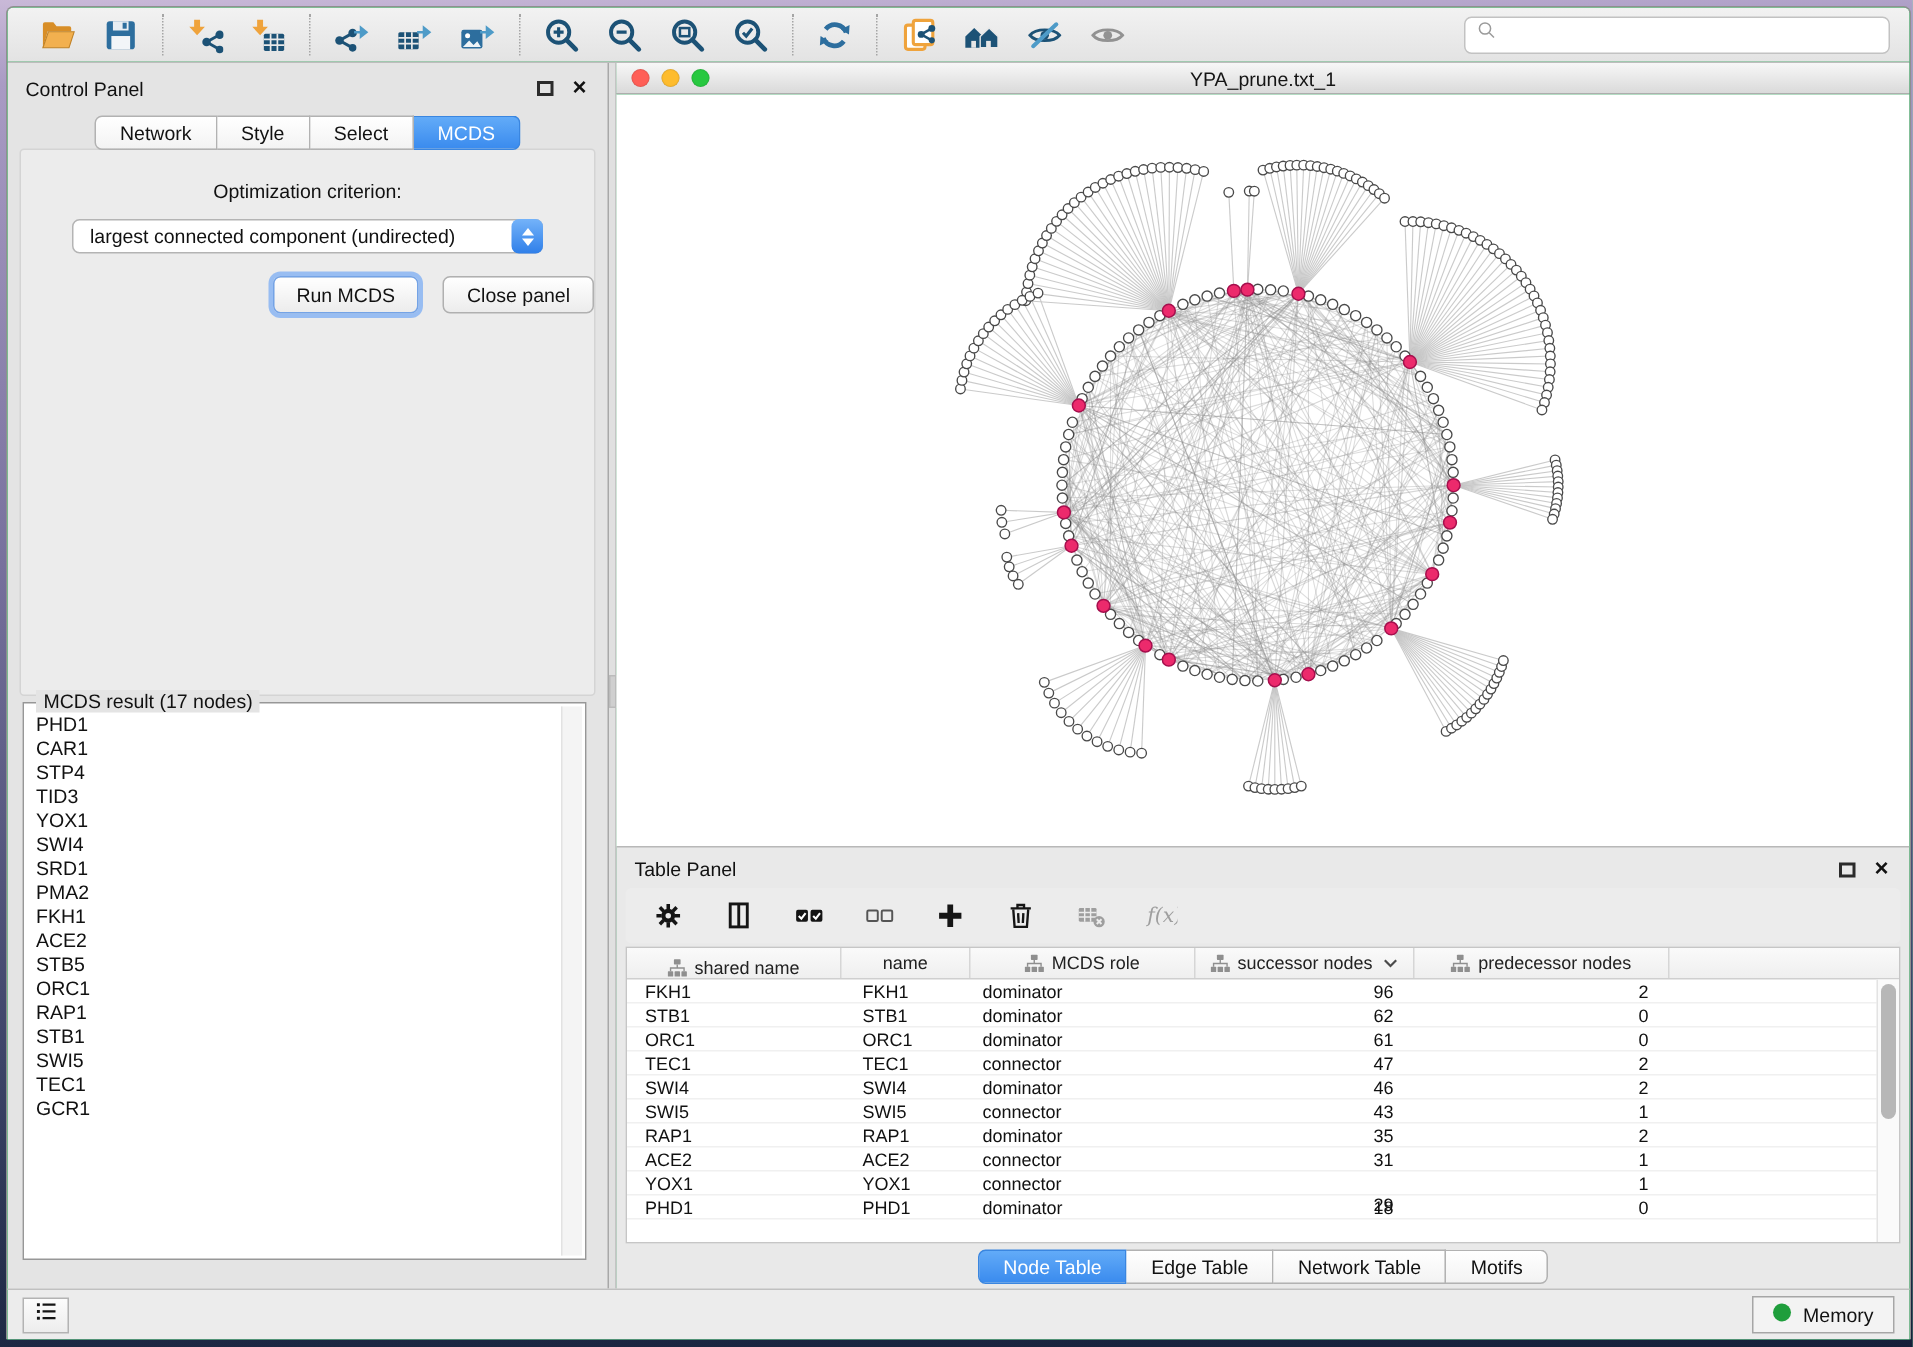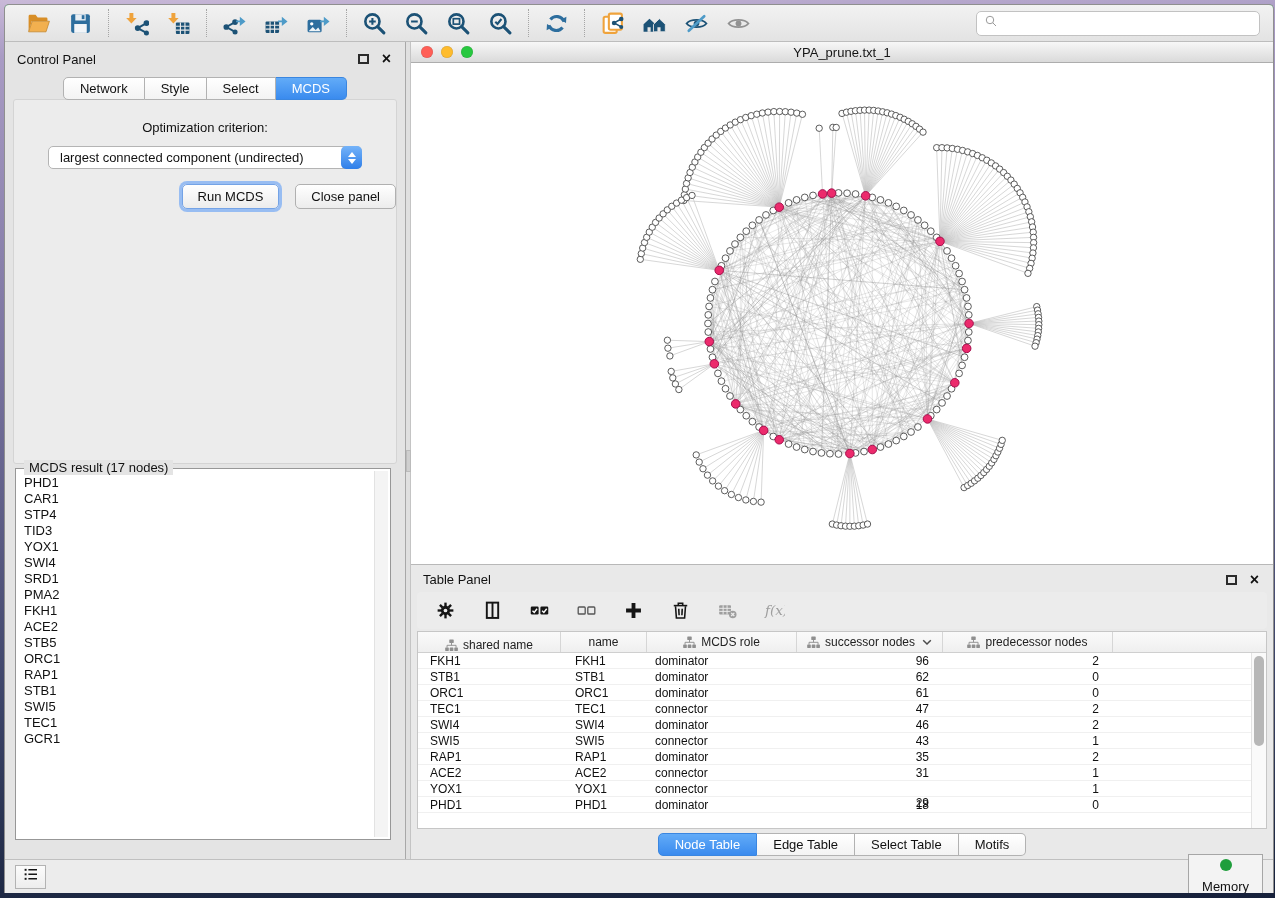--- a/index.html
+++ b/index.html
@@ -85,22 +85,22 @@
   .td.num{text-align:right;}
   .vscroll{position:absolute;right:0;top:21px;bottom:0;width:15px;background:#fafafa;border-left:1px solid #e3e3e3;}
   .vthumb{position:absolute;left:2px;right:2px;top:3px;height:90px;background:#b7b7b7;border-radius:6px;}
   .tp-tabs{height:31px;display:flex;justify-content:center;align-items:center;flex:none;}
   
   .status-bar{position:absolute;bottom:0;left:0;right:0;height:34px;background:#ececec;border-top:1px solid #c0c0c0;
     display:flex;align-items:center;padding:0 10px;}
   .list-btn{width:31px;height:24px;background:linear-gradient(#fcfcfc,#ededed);border:1px solid #b3b3b3;
     display:flex;align-items:center;justify-content:center;padding:0;}
   .list-btn svg{width:18px;height:18px;}
-  .memory-btn{margin-left:auto;display:flex;align-items:center;gap:8px;background:#f3f3f3;
-    border:1px solid #a6a6a6;padding:4px 13px;font-size:13px;color:#111;font-family:"Liberation Sans",sans-serif;flex-direction:column;}
+  .memory-btn{margin-left:auto;display:flex;align-items:flex-start;gap:8px;background:#f3f3f3;
+    border:1px solid #a6a6a6;padding:4px 13px;font-size:13px;color:#111;font-family:"Liberation Sans",sans-serif;}
   .mem-dot{width:12px;height:12px;border-radius:50%;background:#1f9e3c;display:inline-block;}
   .disabled{opacity:1;}
 </style>
 </head>
 <body>
 
 <div id="app">
 
   <div class="toolbar">
     <div id="tb-groups">
@@ -1456,21 +1456,21 @@
                 <div class="td num" style="width: 170px; padding-right: 14px;">0</div>
               </div>
             </div>
           <div class="vscroll">
               <div class="vthumb"></div>
             </div>
         </div>
         <div class="tp-tabs" id="tp-tabs">
             <div class="seg sel">Node Table</div>
             <div class="seg">Edge Table</div>
-            <div class="seg">Select Table</div>
+            <div class="seg">Network Table</div>
             <div class="seg">Motifs</div>
           </div>
       </div>
     </div>
   </div>
 
   <div class="status-bar">
     <button class="list-btn">
         <span class="icn"><svg viewBox="0 0 24 24">
             <g stroke="#151515" stroke-width="2">

